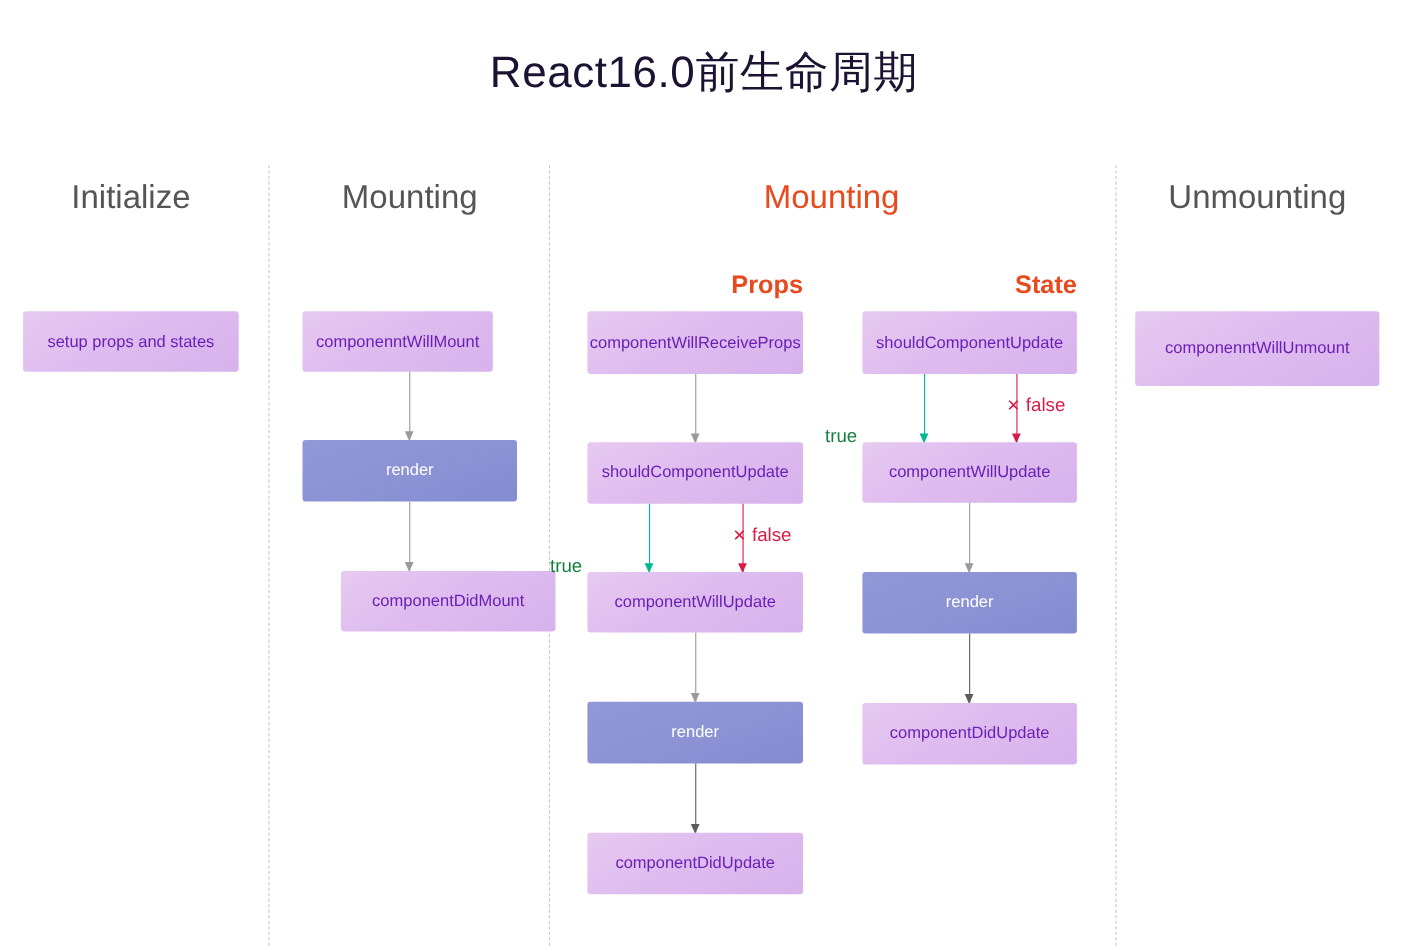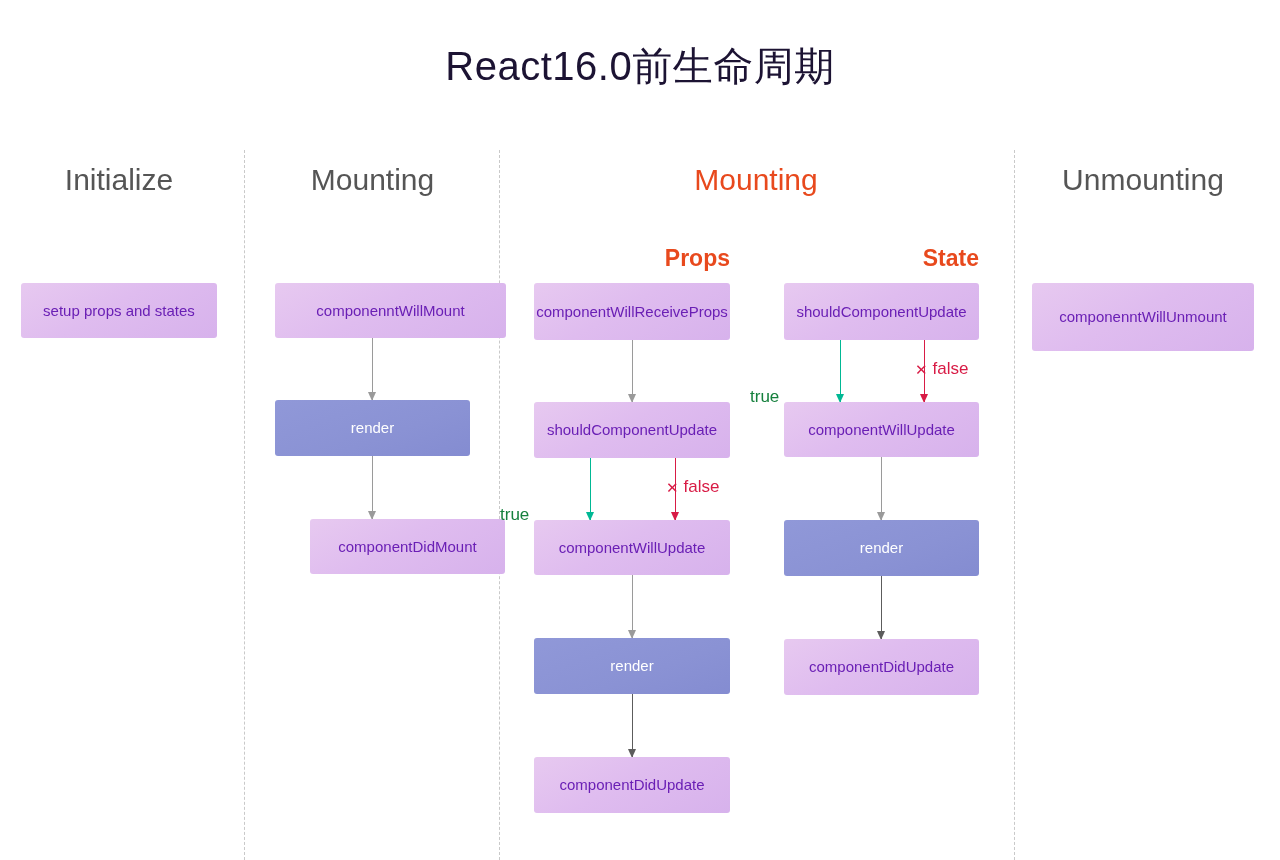--- a/index.html
+++ b/index.html
@@ -152,21 +152,21 @@
   <div class="col-head accent" style="left:606px; width:300px;">Mounting</div>
   <div class="col-head" style="left:1032px;width:222px;">Unmounting</div>
 
   <div class="sub-head" style="left:534px; width:196px;">Props</div>
   <div class="sub-head" style="left:784px; width:195px;">State</div>
 
   <div class="node lilac" style="left:21px; top:283px; width:196px; height:55px;">
     <span>setup props and states</span>
   </div>
 
-  <div class="node lilac" style="left:275px; top:283px; width:231px; height:55px;">
+  <div class="node lilac" style="left:275px; top:283px; width:173px; height:55px;">
     <span>componenntWillMount</span>
   </div>
   <div class="conn gray" style="left:372px; top:338px; height:62px;">
     <span class="stem"></span>
       <span class="head"></span>
   </div>
 
   <div class="node indigo" style="left:275px; top:400px; width:195px; height:56px;">
     <span>render</span>
   </div>

